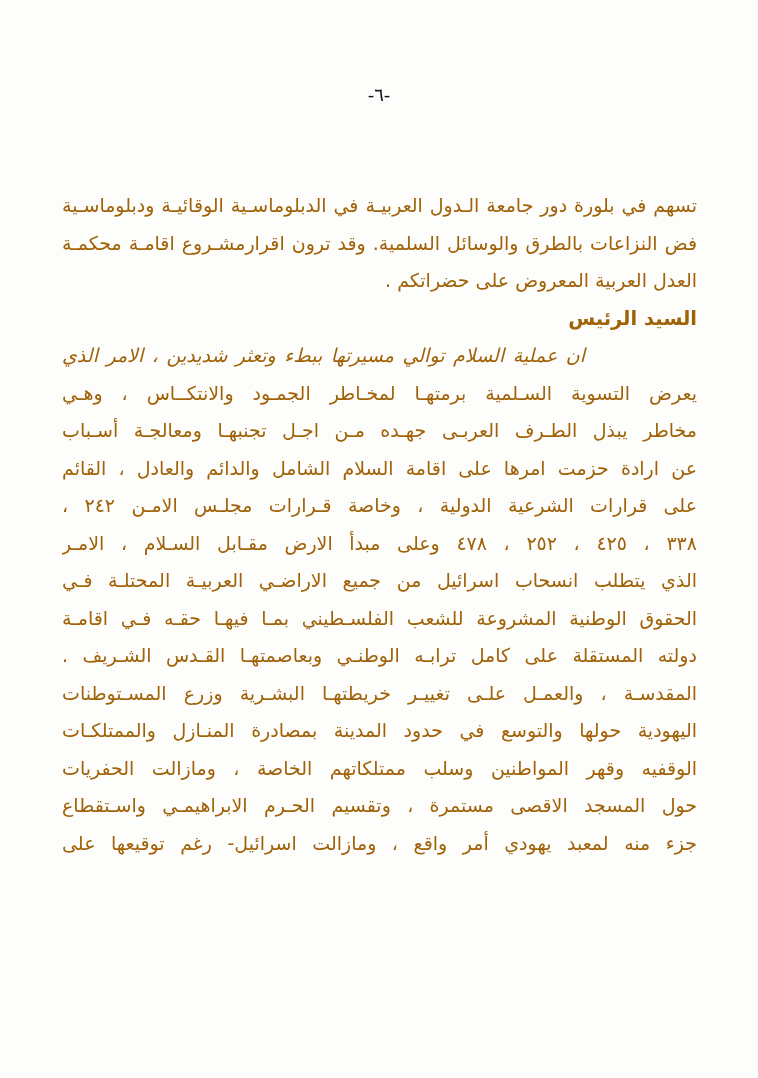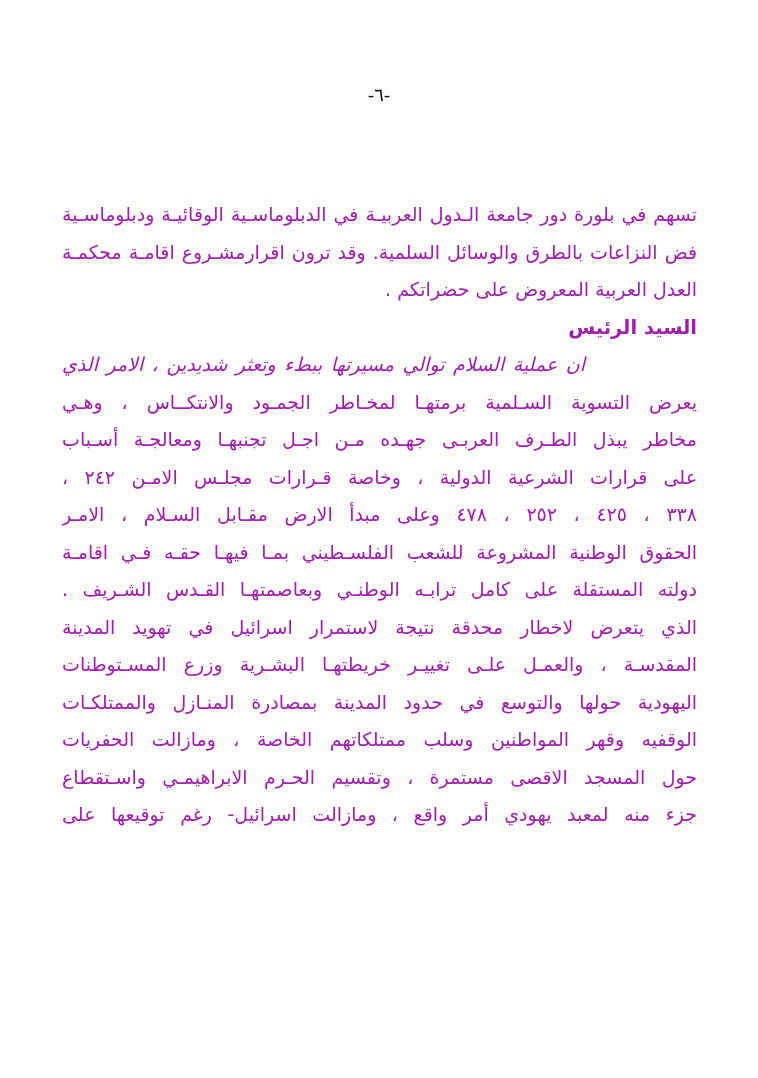--- a/index.html
+++ b/index.html
@@ -21,27 +21,27 @@
     top: 84px;
     left: 0;
     right: 0;
     text-align: center;
     font-size: 18px;
     letter-spacing: 2px;
     color: #111;
   }
   .body-text {
     position: absolute;
-    top: 196px;
+    top: 187px;
     right: 61px;
     left: 62px;
     direction: rtl;
     unicode-bidi: embed;
     font-size: 19px;
-    color: #a21caf;
+    color: #a16207;
   }
   .line {
     height: 37.5px;
     line-height: 37.5px;
     text-align: justify;
     text-align-last: justify;
     overflow: hidden;
   }
   .line.para-end {
     text-align: center;
@@ -71,25 +71,26 @@
 
     <div class="line">تسهم في بلورة دور جامعة الـدول العربيـة في الدبلوماسـية الوقائيـة ودبلوماسـية</div>
     <div class="line">فض النزاعات بالطرق والوسائل السلمية. وقد ترون اقرارمشـروع اقامـة محكمـة</div>
     <div class="line para-end">العدل العربية المعروض على حضراتكم .</div>
 
     <div class="heading">السيد الرئيس</div>
 
     <div class="line indent">ان عملية السلام توالي مسيرتها ببطء وتعثر شديدين ، الامر الذي</div>
     <div class="line">يعرض التسوية السـلمية برمتهـا لمخـاطر الجمـود والانتكــاس ، وهـي</div>
     <div class="line">مخاطر يبذل الطـرف العربـى جهـده مـن اجـل تجنبهـا ومعالجـة أسـباب</div>
+    <div class="line">عن ارادة حزمت امرها على اقامة السلام الشامل والدائم والعادل ، القائم</div>
     <div class="line">على قرارات الشرعية الدولية ، وخاصة قـرارات مجلـس الامـن ٢٤٢ ،</div>
     <div class="line">٣٣٨ ، ٤٢٥ ، ٢٥٢ ، ٤٧٨ وعلى مبدأ الارض مقـابل السـلام ، الامـر</div>
+    <div class="line">الذي يتطلب انسحاب اسرائيل من جميع الاراضـي العربيـة المحتلـة فـي</div>
     <div class="line">الحقوق الوطنية المشروعة للشعب الفلسـطيني بمـا فيهـا حقـه فـي اقامـة</div>
     <div class="line">دولته المستقلة على كامل ترابـه الوطنـي وبعاصمتهـا القـدس الشـريف .</div>
-    <div class="line">الذي يتعرض لاخطار محدقة نتيجة لاستمرار اسرائيل في تهويد المدينة</div>
     <div class="line">المقدسـة ، والعمـل علـى تغييـر خريطتهـا البشـرية وزرع المسـتوطنات</div>
     <div class="line">اليهودية حولها والتوسع في حدود المدينة بمصادرة المنـازل والممتلكـات</div>
     <div class="line">الوقفيه وقهر المواطنين وسلب ممتلكاتهم الخاصة ، ومازالت الحفريات</div>
     <div class="line">حول المسجد الاقصى مستمرة ، وتقسيم الحـرم الابراهيمـي واسـتقطاع</div>
     <div class="line">جزء منه لمعبد يهودي أمر واقع ، ومازالت اسرائيل- رغم توقيعها على</div>
 
   </div>
 </div>
 
 </body></html>

